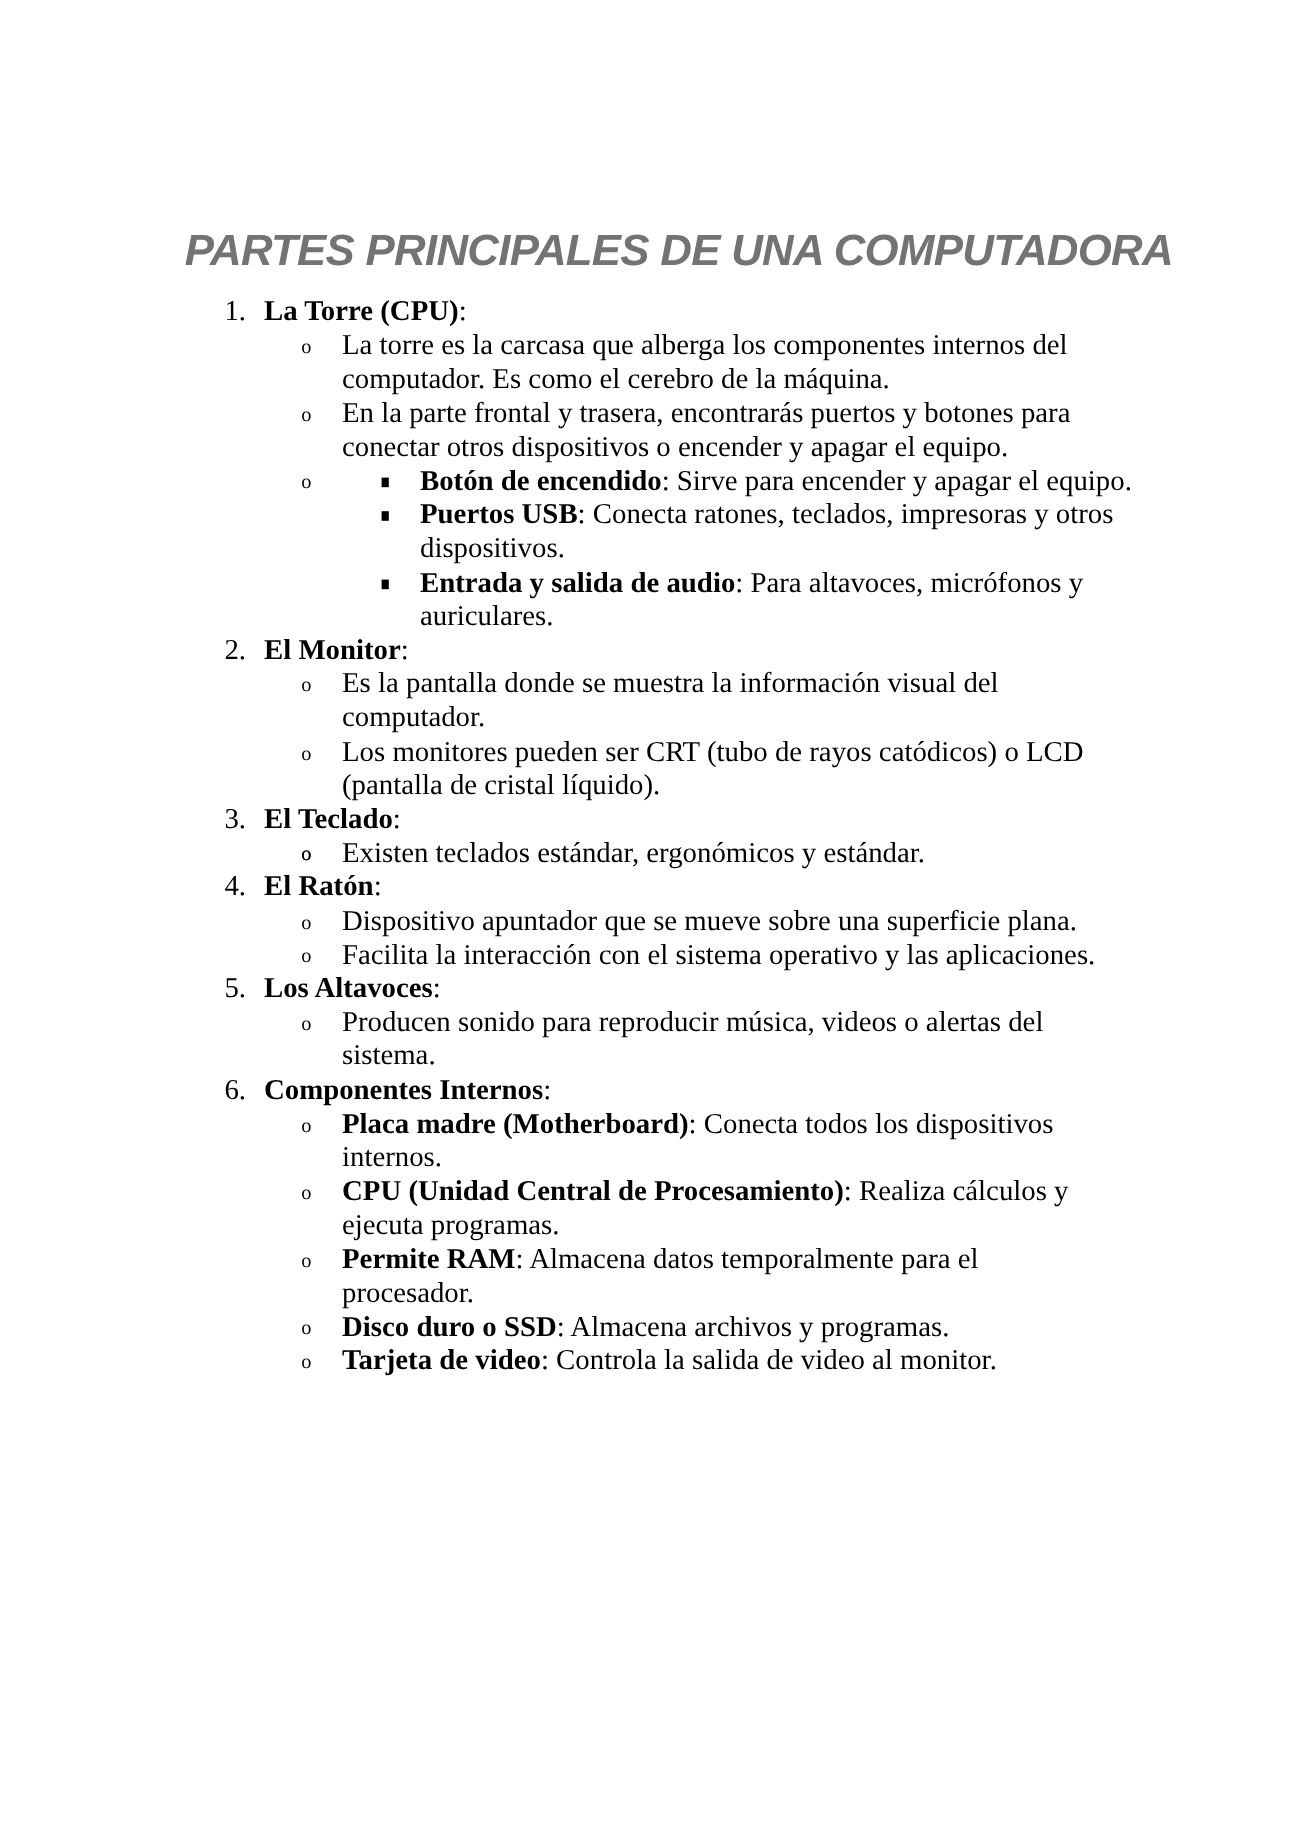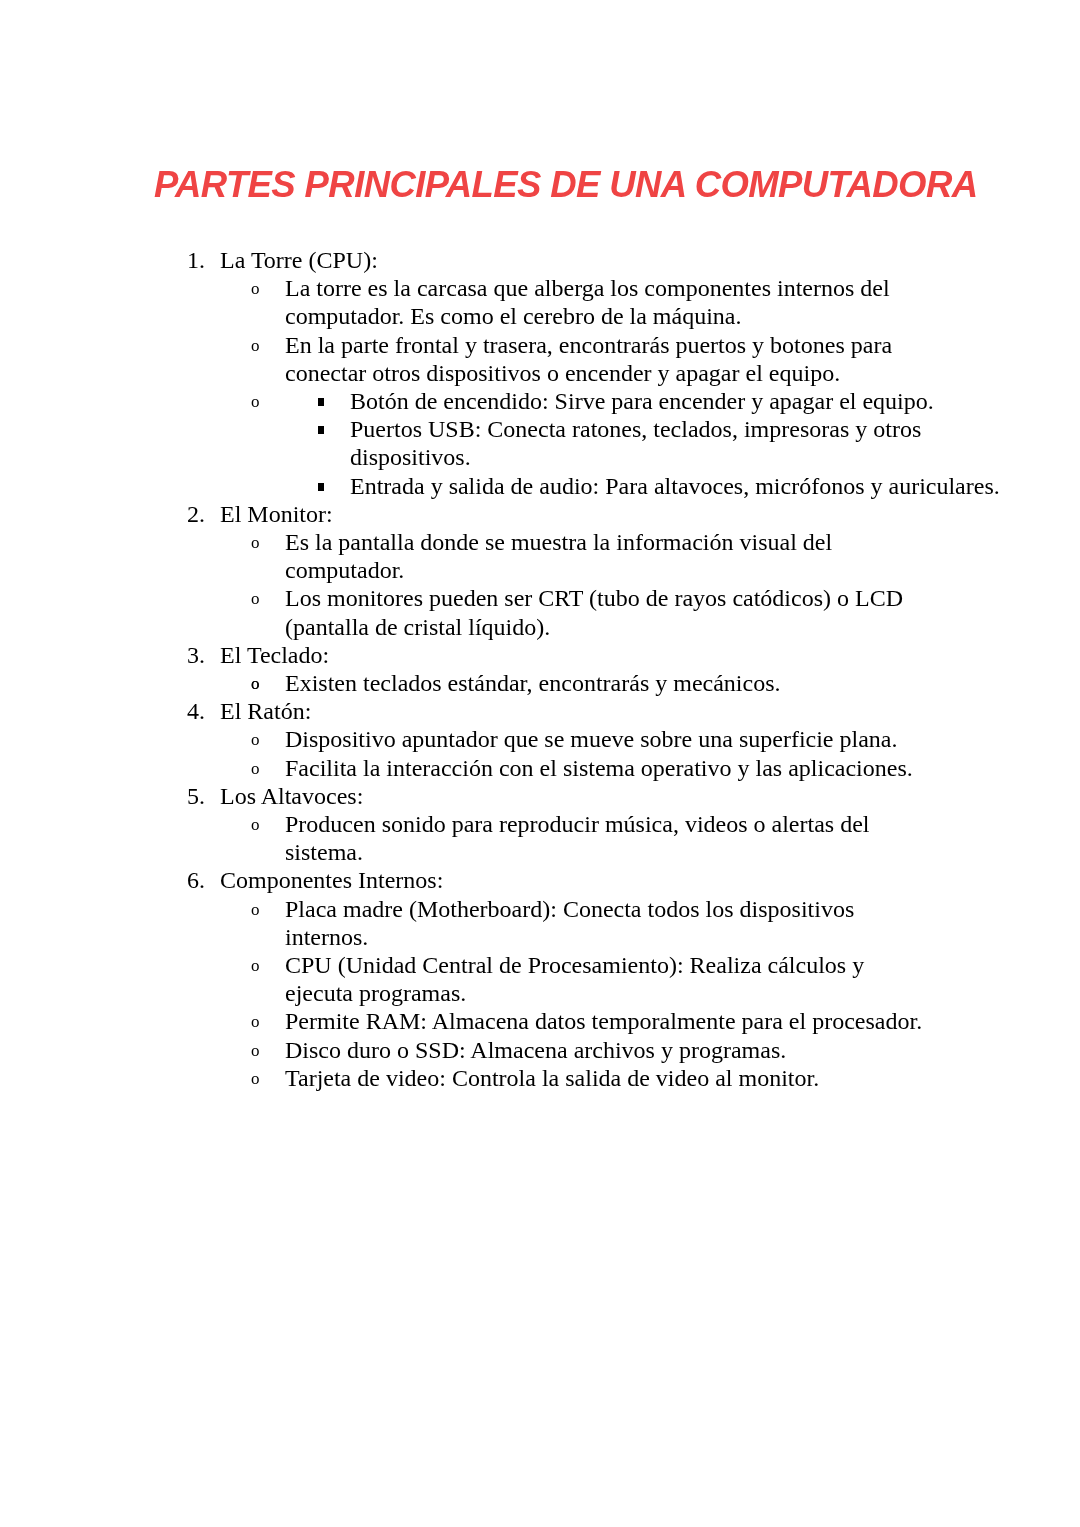--- a/index.html
+++ b/index.html
@@ -18,31 +18,31 @@
       position: absolute;
       left: 0;
       top: 0;
       width: 1080px;
       height: 1527px;
       background: #ffffff;
     }
     .title {
       position: absolute;
       left: 154px;
-      top: 160px;
+      top: 184px;
       width: 780px;
       margin: 0;
       font-family: "Liberation Sans", sans-serif;
       font-weight: bold;
       font-style: italic;
       font-size: 36.5px;
       line-height: 50px;
       letter-spacing: -0.6px;
       white-space: nowrap;
-      color: #ef4444;
+      color: #737373;
     }
     .content {
       position: absolute;
       left: 0;
       top: 246px;
       width: 1080px;
       font-family: "Liberation Serif", serif;
       font-size: 24px;
       line-height: 28.2px;
       color: #000;
@@ -82,21 +82,21 @@
       padding-right: 75px;
     }
     .l3 > .bullet {
       position: absolute;
       left: 318px;
       top: 11px;
       width: 6px;
       height: 8px;
       background: #000;
     }
-    b { font-weight: normal; }
+    b { font-weight: bold; }
   </style>
 </head>
 <body>
 
 <div class="page">
   <h1 class="title">PARTES PRINCIPALES DE UNA COMPUTADORA</h1>
 
   <div class="content">
     <ul class="ol">
 
@@ -143,21 +143,21 @@
 
       <li class="l1">
         <span class="num">3.</span>
         <span class="head"><b>El Teclado</b><span>:</span></span>
       </li>
       <li class="l2">
         <span class="bullet">o</span>
       </li>
       <li class="l2">
         <span class="bullet">o</span>
-        <span>Existen teclados estándar, encontrarás y mecánicos.</span>
+        <span>Existen teclados estándar, ergonómicos y estándar.</span>
       </li>
 
       <li class="l1">
         <span class="num">4.</span>
         <span class="head"><b>El Ratón</b><span>:</span></span>
       </li>
       <li class="l2">
         <span class="bullet">o</span>
         <span>Dispositivo apuntador que se mueve sobre una superficie plana.</span>
       </li>

